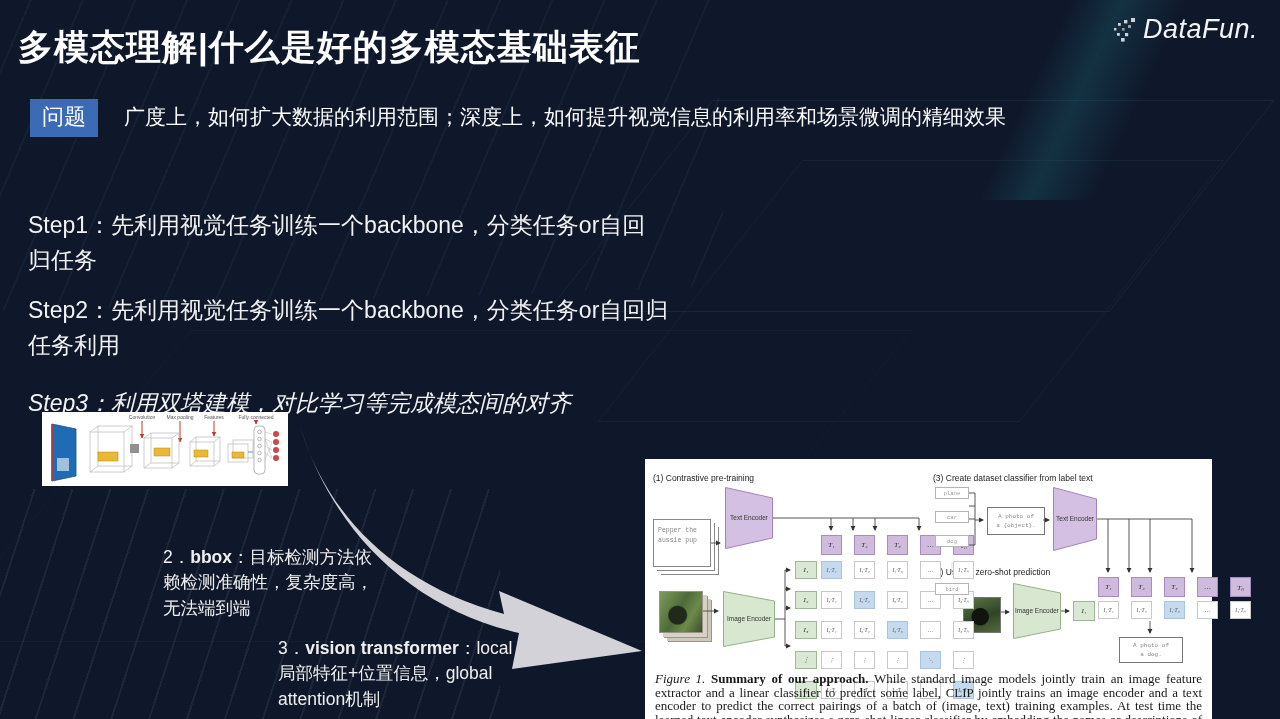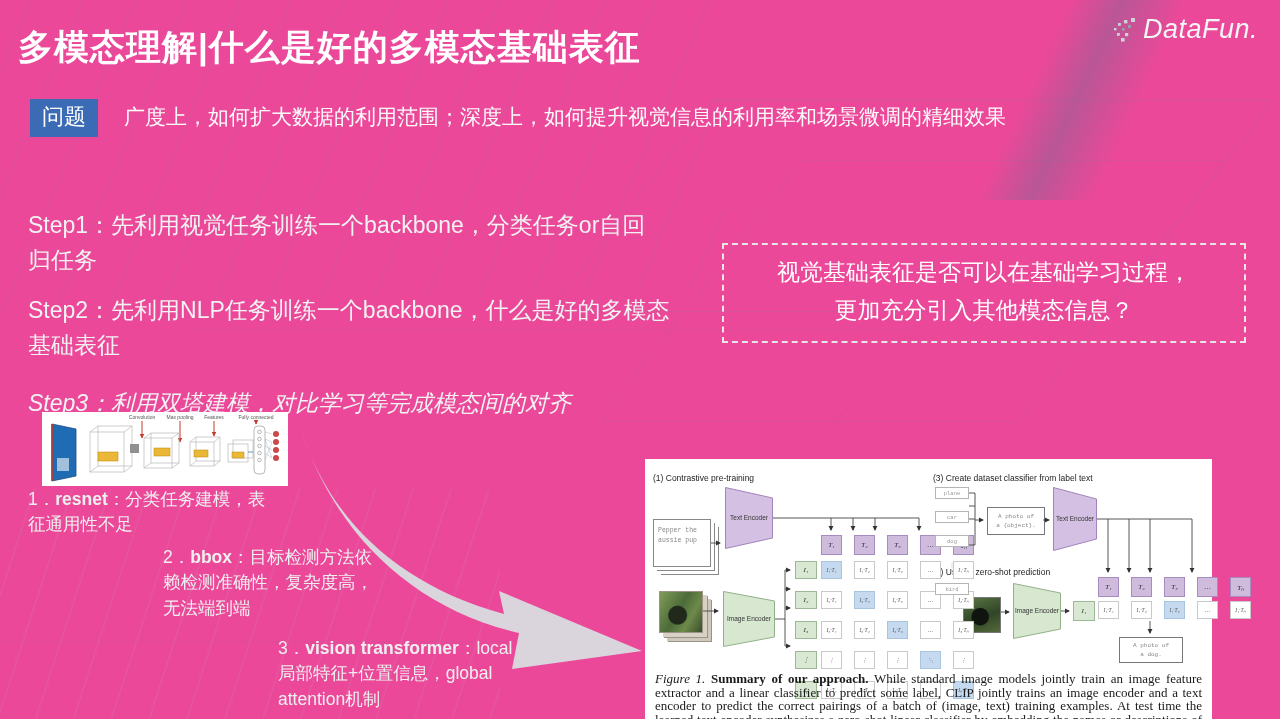--- a/index.html
+++ b/index.html
@@ -1,16 +1,16 @@
 <!DOCTYPE html>
 <html><head>
 <meta charset="utf-8">
 <style>
   html,body{margin:0;padding:0;background:#000;}
-  .slide{position:relative;width:1280px;height:719px;background:#ec4899;overflow:hidden;
+  .slide{position:relative;width:1280px;height:719px;background:#0f172a;overflow:hidden;
          font-family:"Liberation Sans",sans-serif;color:#fff;}
   
   .deco{position:absolute;pointer-events:none;}
   .d1{left:-60px;top:-30px;width:780px;height:330px;background:repeating-linear-gradient(115deg,transparent 0 46px,rgba(90,150,170,.07) 46px 48px);transform:rotate(-2deg);}
   .d2{right:-80px;top:-60px;width:540px;height:260px;background:linear-gradient(115deg,transparent 42%,rgba(32,130,140,.25) 50%,transparent 60%);}
   .d3{left:630px;top:100px;width:560px;height:210px;border:1px solid rgba(70,140,160,.13);transform:skewX(-38deg);}
   .d4{left:700px;top:160px;width:420px;height:260px;border:1px solid rgba(70,140,160,.10);transform:skewX(-38deg);}
   .d5{left:-40px;bottom:-40px;width:540px;height:270px;background:repeating-linear-gradient(108deg,transparent 0 34px,rgba(170,185,195,.09) 34px 36px);}
   .d6{right:-60px;bottom:-30px;width:470px;height:210px;background:linear-gradient(100deg,transparent 45%,rgba(28,115,125,.17) 53%,transparent 64%);}
   .d7{left:60px;top:330px;width:720px;height:310px;border:1px solid rgba(60,120,140,.08);transform:skewX(-40deg);}
@@ -111,26 +111,22 @@
         <rect x="8" y="22" width="3.6" height="3.6"></rect>
       </g>
     </svg>
     <span class="logo-text">DataFun.</span>
   </div>
 
   <div class="badge">问题</div>
   <div class="problem-text">广度上，如何扩大数据的利用范围；深度上，如何提升视觉信息的利用率和场景微调的精细效果</div>
 
   <div class="step step1">Step1：先利用视觉任务训练一个backbone，分类任务or自回归任务</div>
-  <div class="step step2">Step2：先利用NLP任务训练一个backbone，什么是好的多模态基础表征</div>
-
-  <div class="qbox">
-    <div>视觉基础表征是否可以在基础学习过程，</div>
-    <div>更加充分引入其他模态信息？</div>
-  </div>
+  <div class="step step2">Step2：先利用视觉任务训练一个backbone，分类任务or自回归任务利用</div>
+
 
   <div class="step step3">Step3：利用双塔建模，对比学习等完成模态间的对齐</div>
 
   <svg class="cnn" viewBox="0 0 246 74">
     <defs>
       <marker id="rah" markerWidth="6" markerHeight="6" refX="4.5" refY="2.5" orient="auto">
         <path d="M0,0L5,2.5L0,5z" fill="#c0392b"></path>
       </marker>
     </defs>
     <rect x="0" y="0" width="246" height="74" fill="#ffffff"></rect>
@@ -190,21 +186,20 @@
     </g>
     <g fill="#cc4747">
       <circle cx="234" cy="22" r="3"></circle>
         <circle cx="234" cy="30" r="3"></circle>
         <circle cx="234" cy="38" r="3"></circle>
         <circle cx="234" cy="46" r="3"></circle>
     </g>
     <line x1="206" y1="40" x2="211" y2="40" stroke="#2e86ab" stroke-width="0.8"></line>
   </svg>
 
-  <div class="note note1"><span>1．</span><b>resnet</b><span>：分类任务建模，表征通用性不足</span></div>
   <div class="note note2"><span>2．</span><b>bbox</b><span>：目标检测方法依赖检测准确性，复杂度高，无法端到端</span></div>
   <div class="note note3"><span>3．</span><b>vision transformer</b><span>：local局部特征+位置信息，global attention机制</span></div>
 
   <svg class="swoosh" viewBox="0 0 372 262">
     <path d="M12,6 C38,94 106,164 216,194 L211,171 L354,231 L224,249 L231,213 C122,188 44,110 12,6 Z" fill="#d9d9de" opacity="0.97"></path>
   </svg>
 
   <div class="clip">
     <div class="cap" style="left:8px;top:14px;">(1) Contrastive pre-training</div>
     <div class="cap" style="left:288px;top:14px;">(3) Create dataset classifier from label text</div>

